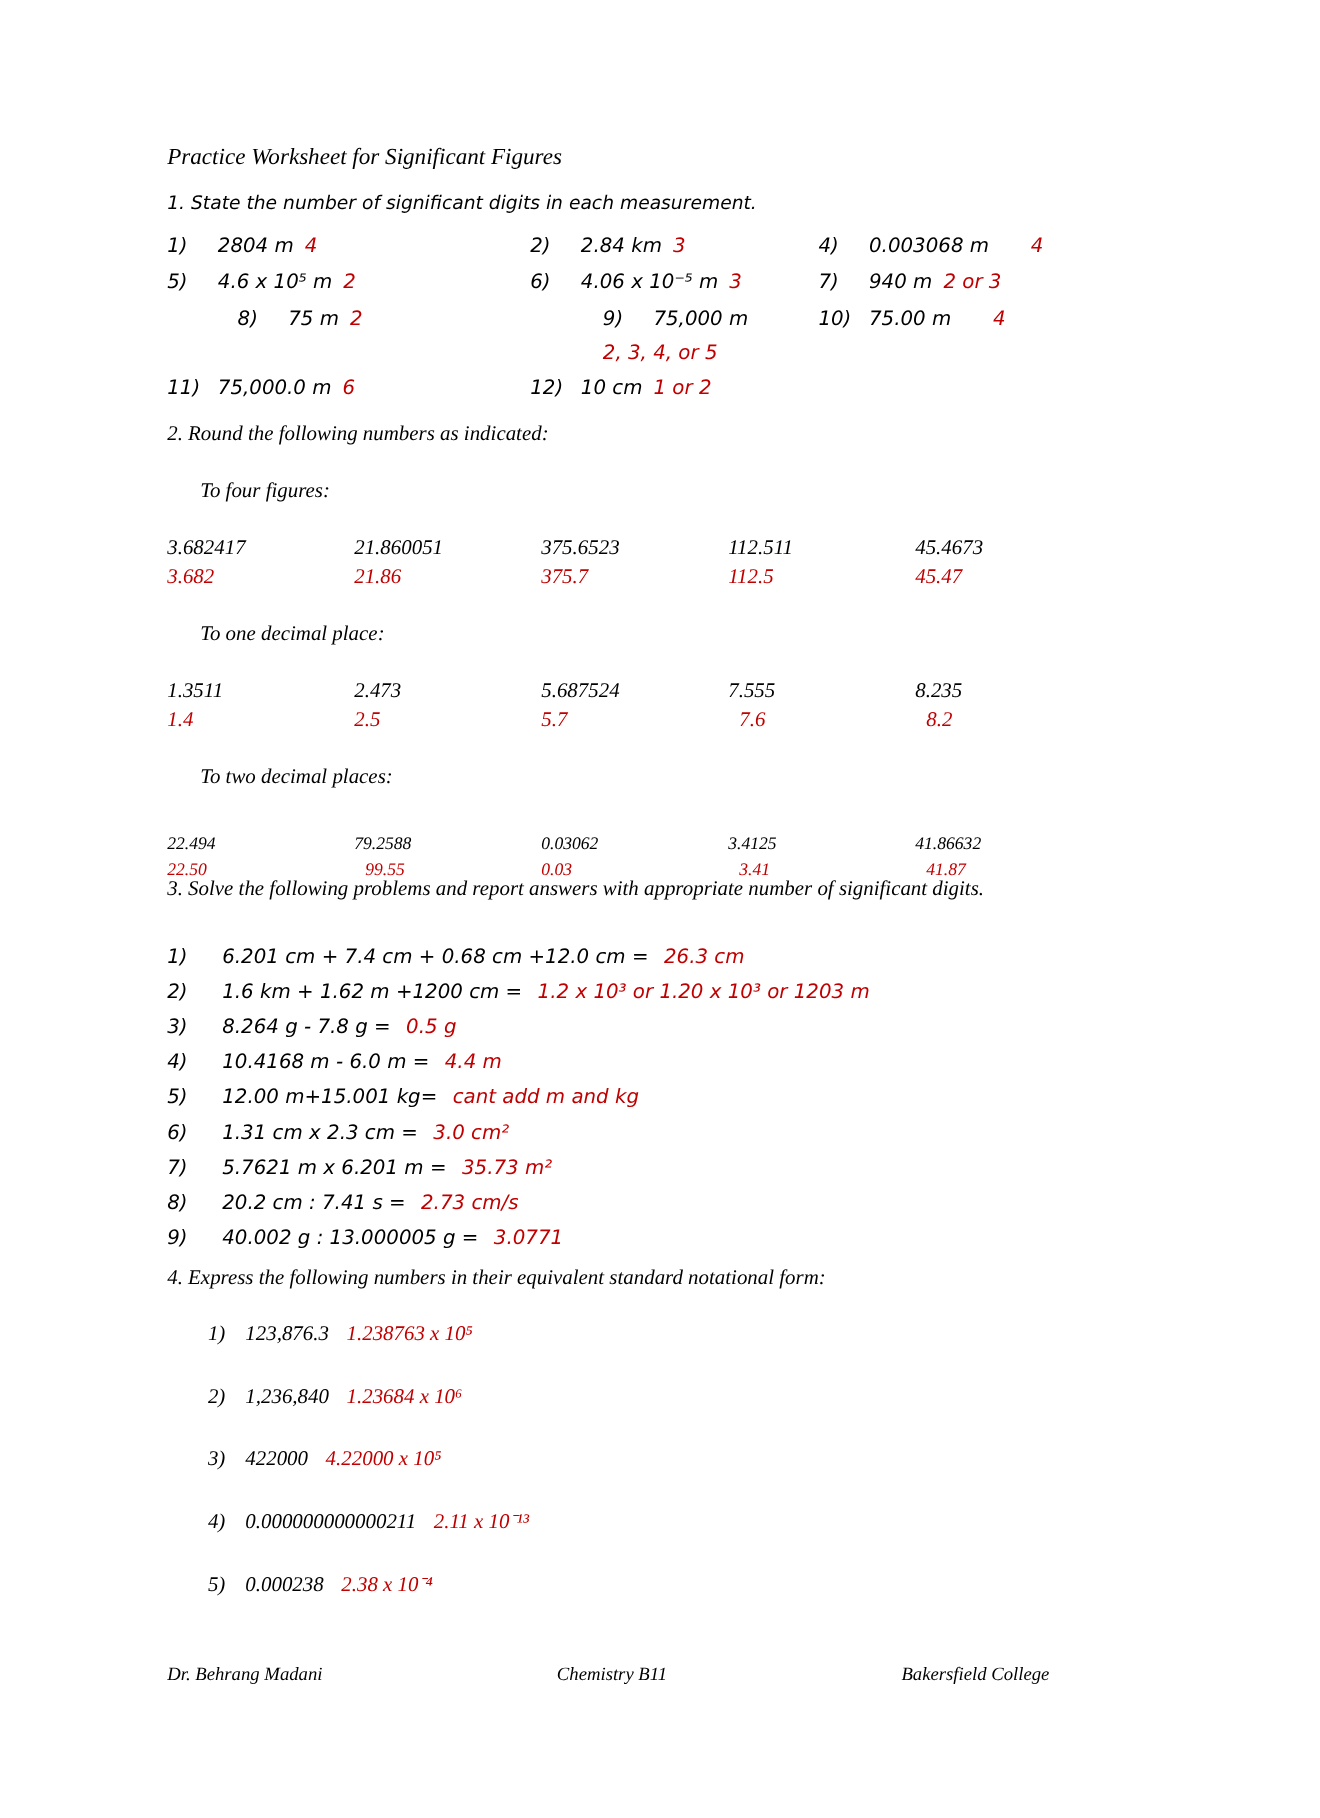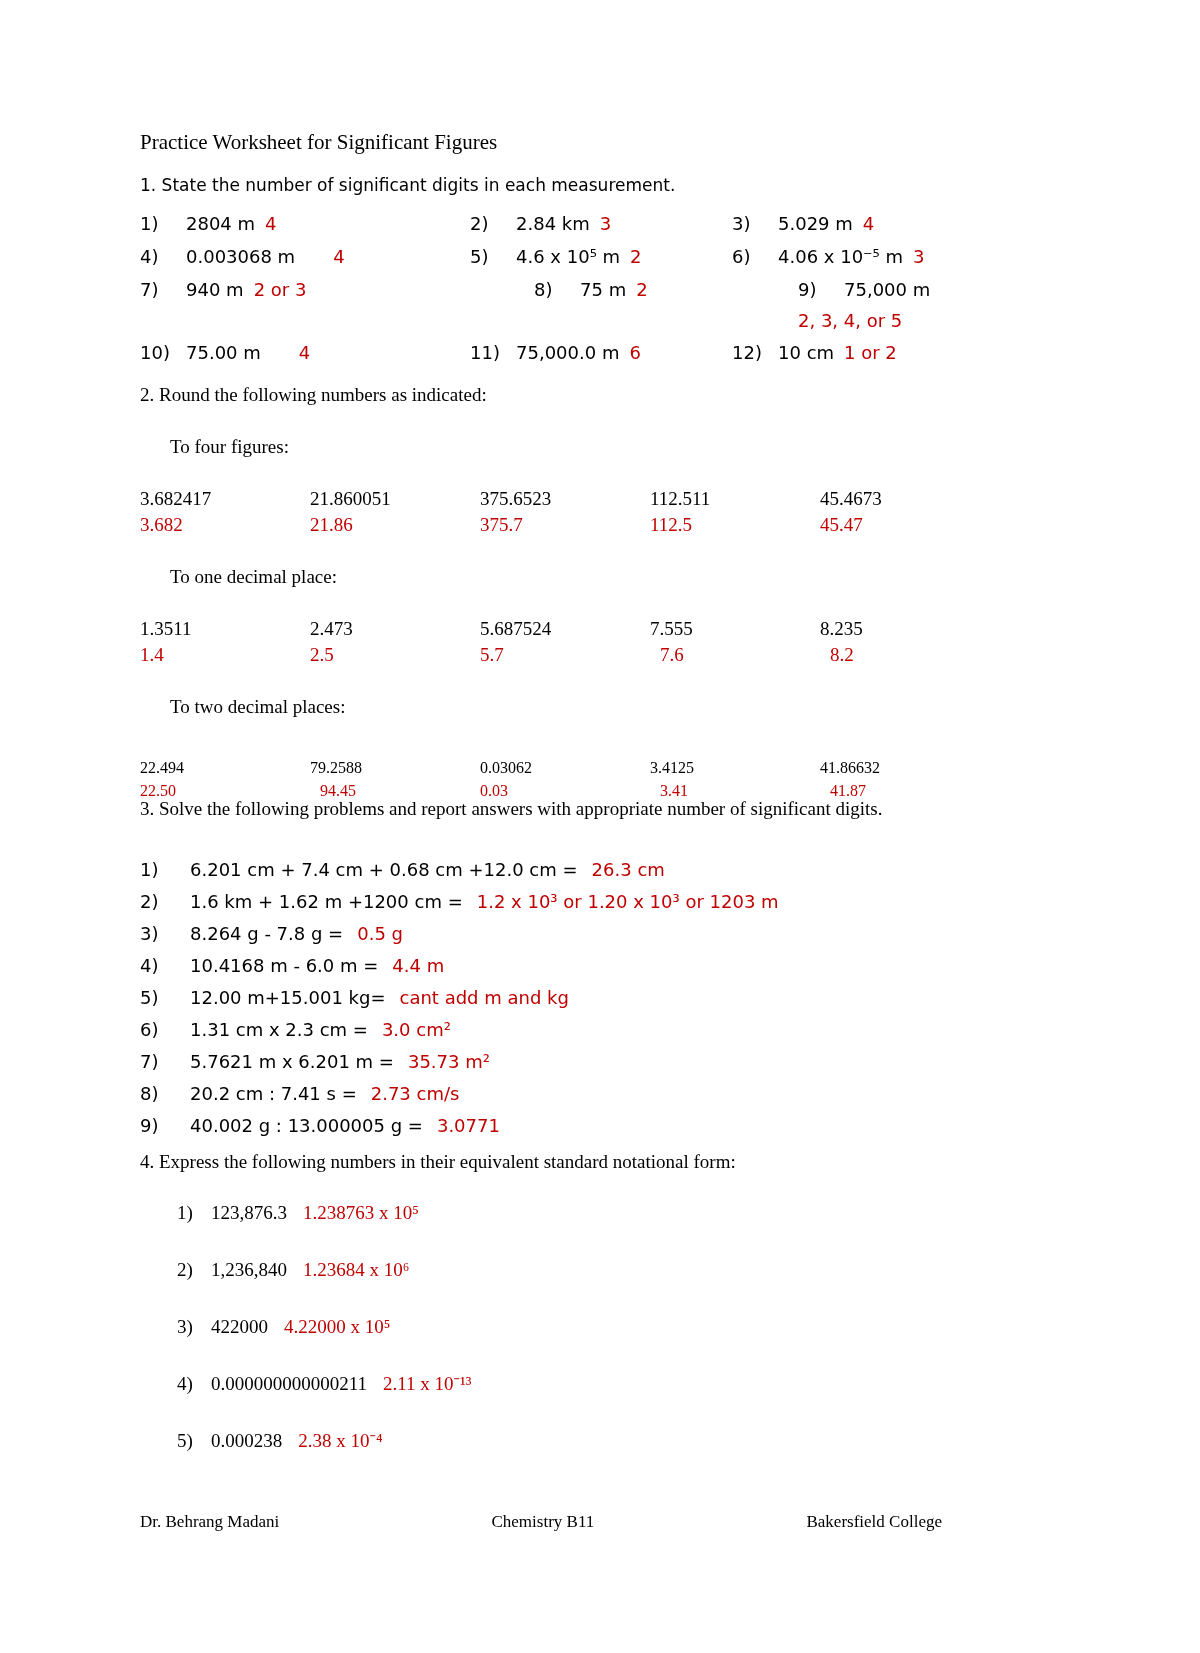--- a/index.html
+++ b/index.html
@@ -3,21 +3,21 @@
 <meta charset="utf-8">
 <style>
   * { margin:0; padding:0; box-sizing:border-box; }
   html, body { background:#ffffff; }
   body {
     width:1200px; height:1653px; position:relative;
     font-family:"Liberation Serif", serif; color:#000;
   }
   .sans { font-family:"DejaVu Sans", sans-serif; }
   .red { color: var(--color-answer, #c00000); }
-  .abs { position:absolute; left:140px; }
+  .abs { position:absolute; left:152px;font-style:italic; }
 
   
   .title { top:130px; font-size:21px; font-weight:normal; }
   .s1-head { top:172px; font-size:17px; line-height:26px; }
   .serif-head { font-size:19px; line-height:27px; }
 
   
   .s1-grid { top:207px; width:860px; display:grid; grid-template-columns:330px 262px 1fr; font-size:18px; line-height:33px; }
   .pnum { display:inline-block; min-width:46px; }
   .ans { margin-left:10px; }
@@ -56,21 +56,20 @@
 
 <div class="page">
 
   <h1 class="abs title">Practice Worksheet for Significant Figures</h1>
 
   <div class="abs s1-head sans">1. State the number of significant digits in each measurement.</div>
 
   <div class="abs s1-grid sans">
     <div class="s1-item"><span class="pnum">1)</span><span>2804 m</span><span class="ans red">4</span></div>
     <div class="s1-item"><span class="pnum">2)</span><span>2.84 km</span><span class="ans red">3</span></div>
-    <div class="s1-item"><span class="pnum">3)</span><span>5.029 m</span><span class="ans red">4</span></div>
 
     <div class="s1-item gap-lg"><span class="pnum">4)</span><span>0.003068 m</span><span class="ans red">4</span></div>
     <div class="s1-item"><span class="pnum">5)</span><span>4.6 x 10⁵ m</span><span class="ans red">2</span></div>
     <div class="s1-item"><span class="pnum">6)</span><span>4.06 x 10⁻⁵ m</span><span class="ans red">3</span></div>
 
     <div class="s1-item"><span class="pnum">7)</span><span>940 m</span><span class="ans red">2 or 3</span></div>
     <div class="s1-item cell-8"><span class="pnum">8)</span><span>75 m</span><span class="ans red">2</span></div>
     <div class="s1-item cell-9"><span class="pnum">9)</span><span>75,000 m</span><span class="ans red">2, 3, 4, or 5</span></div>
 
     <div class="s1-item gap-lg"><span class="pnum">10)</span><span>75.00 m</span><span class="ans red">4</span></div>
@@ -115,21 +114,21 @@
 
     <div class="s2-block">
       <div class="s2-label">To two decimal places:</div>
       <div class="s2-table small">
         <span class="v">22.494</span>
         <span class="v">79.2588</span>
         <span class="v">0.03062</span>
         <span class="v">3.4125</span>
         <span class="v">41.86632</span>
         <span class="a red">22.50</span>
-        <span class="a red ind">94.45</span>
+        <span class="a red ind">99.55</span>
         <span class="a red">0.03</span>
         <span class="a red ind">3.41</span>
         <span class="a red ind">41.87</span>
       </div>
     </div>
   </div>
 
   <div class="abs s3">
     <div class="s3-head">3. Solve the following problems and report answers with appropriate number of significant digits.</div>
     <div class="s3-items sans">

